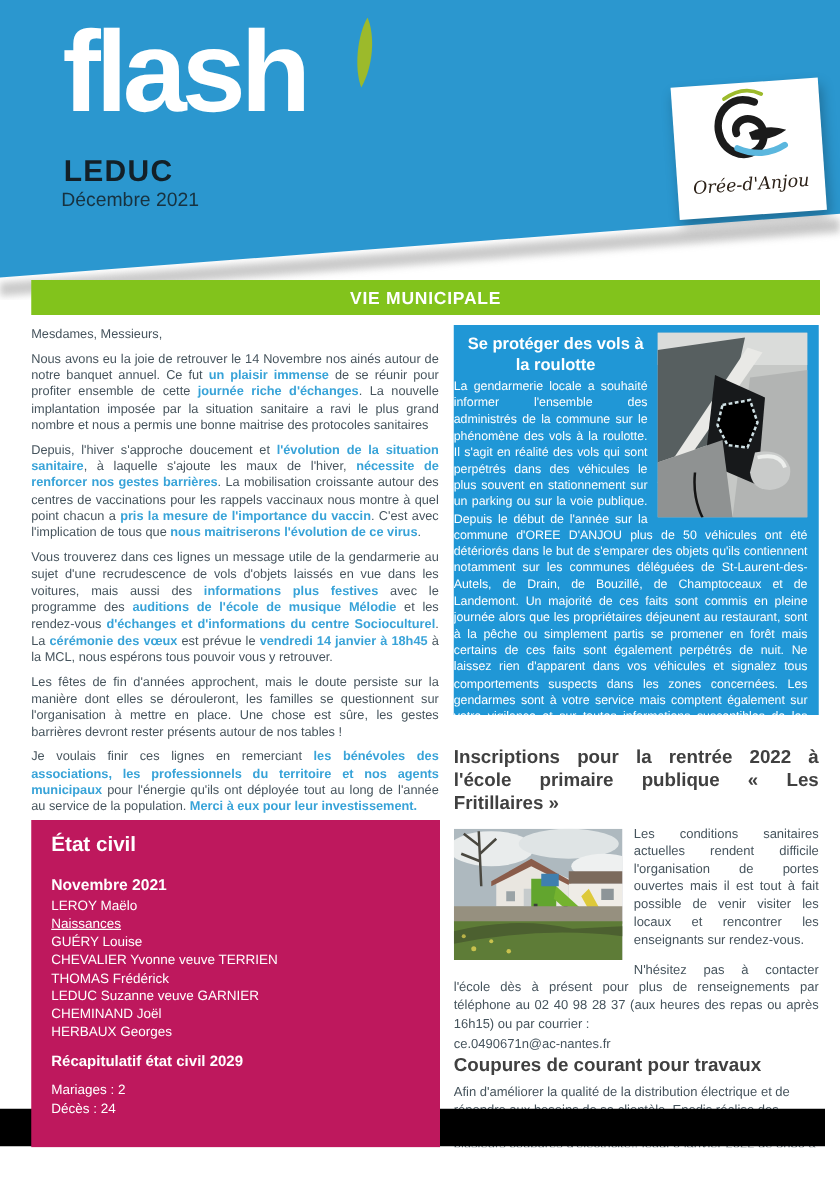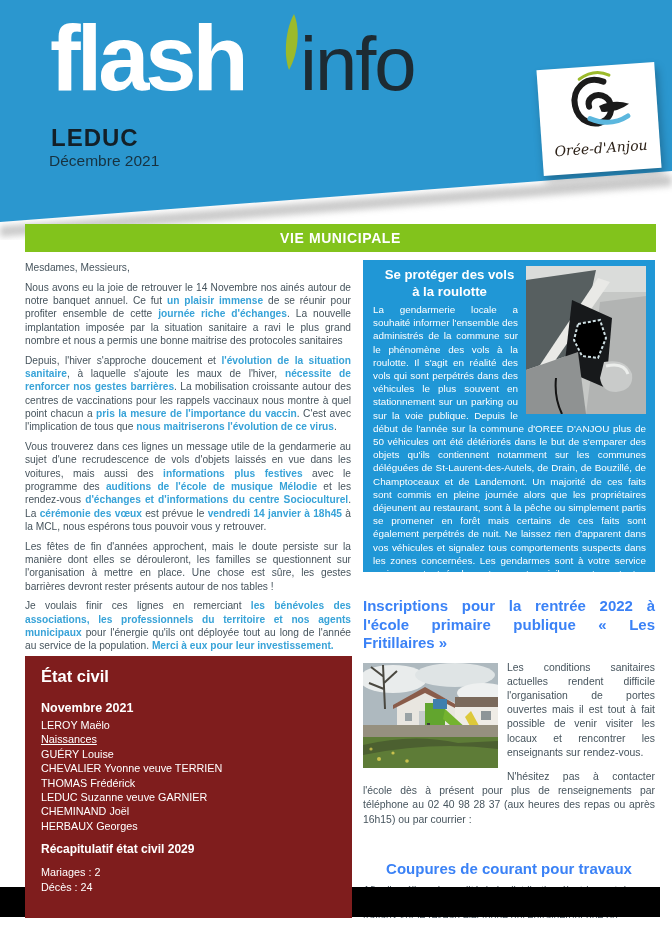--- a/index.html
+++ b/index.html
@@ -32,46 +32,46 @@
   
   .letter { position:absolute; left:25px; top:261px; width:326px; color:#46545d; }
   .letter p { font-size:10.2px; line-height:13.3px; text-align:justify; margin:0 0 6.5px 0; }
   .letter p.salutation { text-align:left; }
   .letter .hl { color:#38a3d8; font-weight:bold; }
   .signature { text-align:right; padding-right:20px; margin-top:4px;
                font-family:"DejaVu Serif", serif; font-style:italic; font-size:13px; color:#1c1c1c;
                letter-spacing:1px; }
 
   
-  .ec-box { position:absolute; left:25px; top:656px; width:327px; height:262px; background:#7f1d1d;
+  .ec-box { position:absolute; left:25px; top:656px; width:327px; height:262px; background:#be185d;
             color:#fff; padding:11px 10px 0 16px; z-index:3; }
   .ec-title { font-size:16.5px; font-weight:bold; margin-bottom:15px; }
   .ec-month { font-size:12.5px; font-weight:bold; margin-bottom:3px; }
   .ec-line  { font-size:10.8px; line-height:14.4px; }
   .ec-label { text-decoration:underline; }
   .ec-recap-title { font-size:12px; font-weight:bold; margin-top:9px; margin-bottom:9px; }
 
   
   .col-right { position:absolute; left:363px; top:260px; width:292px; z-index:1; }
 
-  .box1 { background:#2097d6; color:#fff; height:312px; padding:5px 9px 6px 10px; overflow:hidden;
+  .box1 { background:#2097d6; color:#fff; height:312px; padding:5px 9px 6px 0; overflow:hidden;
           margin-bottom:25px; }
   .box1 .photo { float:right; width:120px; height:148px; margin:1px 0 5px 8px; display:block; }
   .box1-title { font-size:13.2px; font-weight:bold; text-align:center; line-height:17px;
                 margin:1px 4px 3px 8px; }
   .box1-body { font-size:9.9px; line-height:13.2px; text-align:justify; }
 
-  .h-blue { color:#3b82f6; font-size:15px; font-weight:bold; line-height:18.5px; text-align:justify; }
+  .h-blue { color:#404040; font-size:15px; font-weight:bold; line-height:18.5px; text-align:justify; }
   .h2-inscriptions { margin-bottom:8px; }
   .sec2 { overflow:hidden; min-height:152px; color:#46545d; }
   .sec2 .photo { float:left; width:135px; height:105px; margin:2px 9px 4px 0; display:block; }
   .sec2 p { font-size:10.4px; line-height:14.2px; text-align:justify; margin:0 0 10px 0; }
   .sec2 .email { font-size:10.4px; line-height:14.2px; margin-top:-8px; }
 
-  .h3-coupures { margin-top:23px; margin-bottom:6px; text-align:center; }
+  .h3-coupures { margin-top:1px; margin-bottom:6px; text-align:left; }
   .coupures-p { font-size:10.4px; line-height:13.4px; color:#46545d; text-align:left; }
   .coupures-l2 { font-size:10.4px; line-height:13.4px; color:#46545d; }
 
   
   .black-bar { position:absolute; left:0; top:887px; width:660px; height:30px; background:#000; z-index:2; }
 </style>
 </head>
 <body>
 
 <div class="page">
@@ -83,21 +83,20 @@
       </filter>
     </defs>
     <polygon points="0,226 672,175 672,186 0,237" fill="#b9b9b9" opacity="0.75" filter="url(#soft)"></polygon>
     <polygon points="0,0 672,0 672,171 0,222" fill="#2b97cf"></polygon>
   </svg>
 
   <div class="brand-flash">flash</div>
   <svg class="brand-leaf" width="18" height="58" viewBox="0 0 18 58" aria-hidden="true">
     <path d="M11,0 C17,14 16,38 6,56 C0,40 3,14 11,0 Z" fill="#9cba2b"></path>
   </svg>
-  <div class="brand-info">info</div>
   <div class="brand-commune">LEDUC</div>
   <div class="brand-date">Décembre 2021</div>
 
   <div class="logo-card">
     <svg width="78" height="72" viewBox="0 0 78 72" aria-hidden="true">
       <path d="M22,12 Q38,2 52,10" fill="none" stroke="#9cba2b" stroke-width="3" stroke-linecap="round"></path>
       <path d="M46,16 C28,8 14,22 16,38 C18,54 34,62 46,54 C54,48 54,34 44,30 C36,27 28,32 30,40" fill="none" stroke="#1b1b1b" stroke-width="6" stroke-linecap="round"></path>
       <path d="M40,40 Q56,34 70,40 Q58,48 42,46 Z" fill="#1b1b1b"></path>
       <path d="M30,52 Q50,62 68,52" fill="none" stroke="#5bb7de" stroke-width="5" stroke-linecap="round"></path>
     </svg>
@@ -186,20 +185,21 @@
         <rect x="0" y="62" width="135" height="14" fill="#96907f"></rect>
         <rect x="0" y="74" width="135" height="31" fill="#5e7c37"></rect>
         <path d="M0,82 Q50,70 95,80 L135,78 L135,86 Q70,78 0,92 Z" fill="#4c6030"></path>
         <circle cx="16" cy="96" r="2" fill="#c9c24e"></circle>
           <circle cx="30" cy="90" r="1.6" fill="#c9c24e"></circle>
         <circle cx="8" cy="86" r="1.6" fill="#b9b248"></circle>
           <circle cx="44" cy="98" r="1.8" fill="#c9c24e"></circle>
       </svg>
       <p>Les conditions sanitaires actuelles rendent difficile l'organisation de portes ouvertes mais il est tout à fait possible de venir visiter les locaux et rencontrer les enseignants sur rendez-vous.</p>
       <p>N'hésitez pas à contacter l'école dès à présent pour plus de renseignements par téléphone au 02 40 98 28 37 (aux heures des repas ou après 16h15) ou par courrier :</p>
+      <div class="email">ce.0490671n@ac-nantes.fr</div>
     </div>
 
     <div class="h-blue h3-coupures">Coupures de courant pour travaux</div>
     <div class="coupures-p">Afin d'améliorer la qualité de la distribution électrique  et de répondre aux besoins de sa clientèle, Enedis réalise des travaux sur le réseau électrique  qui entraineront une ou plusieurs coupures d'électricité., jeudi 6 janvier 2022 de 8h30 à 16h45.</div>
     <div class="coupures-l2">Quartiers ou lieux-dits :</div>
   </div>
 
   <div class="black-bar"></div>
 
 </div>

